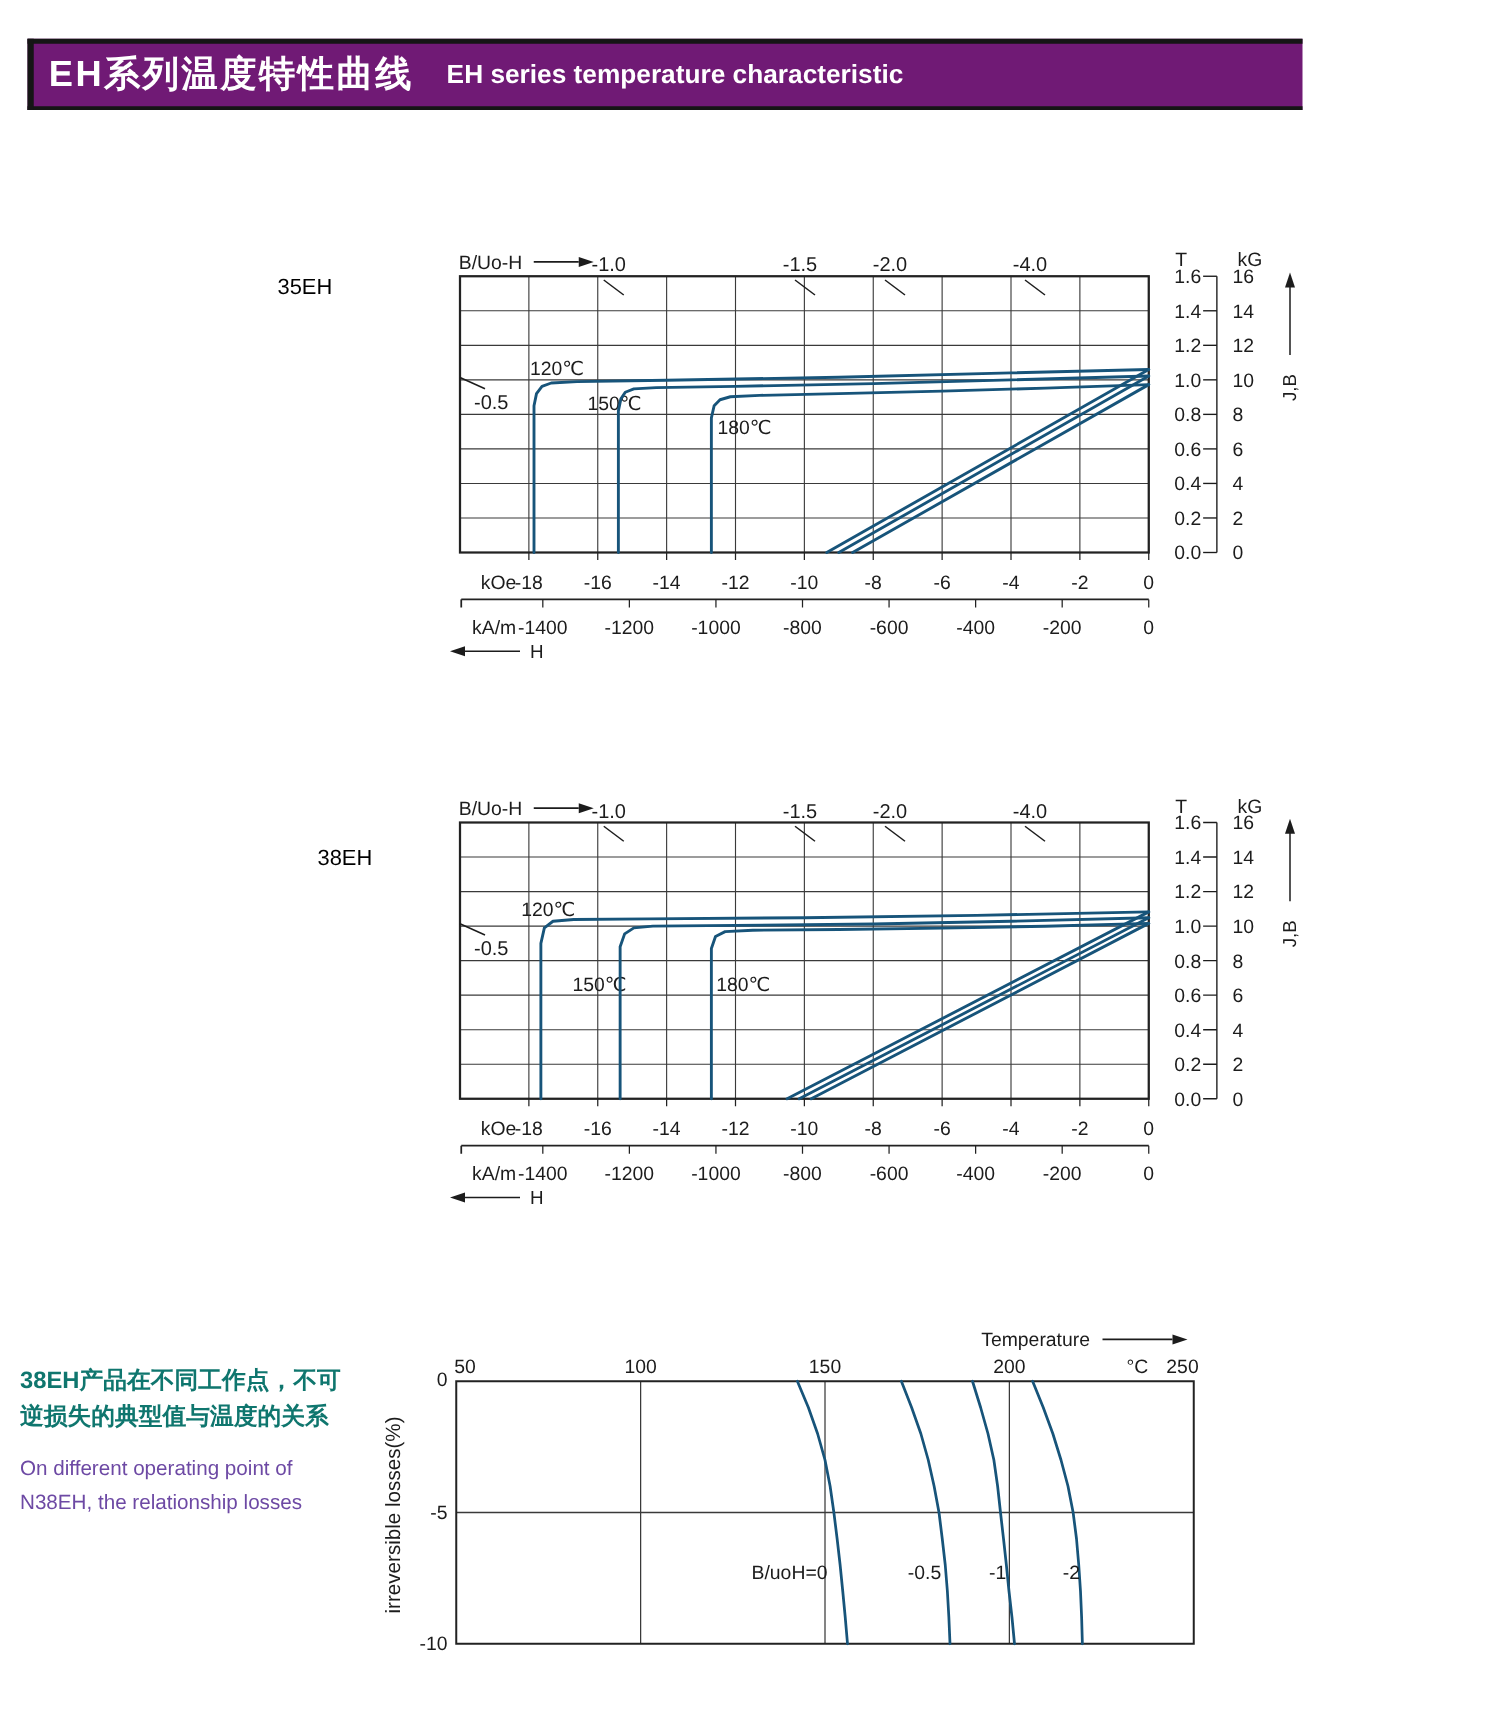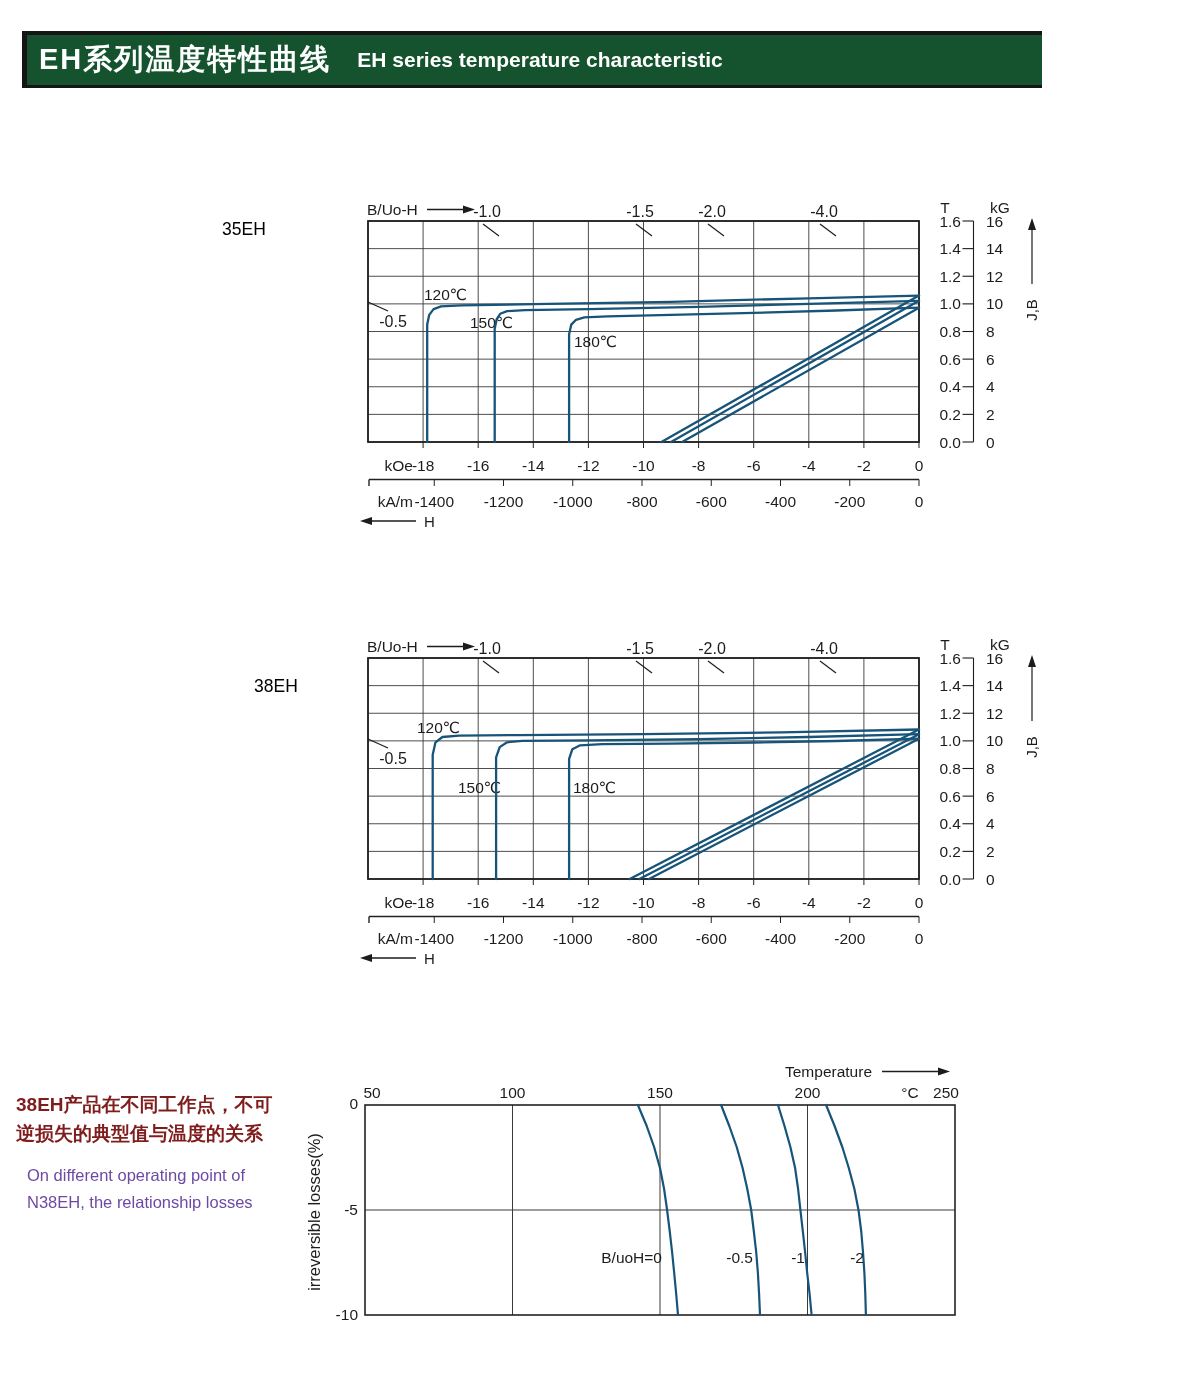--- a/index.html
+++ b/index.html
@@ -1,29 +1,29 @@
 <!DOCTYPE html>
 <html><head>
 <meta charset="utf-8">
 <style>
   html,body{margin:0;padding:0;background:#ffffff;}
   body{width:1200px;height:1383px;position:relative;font-family:"Liberation Sans","DejaVu Sans",sans-serif;color:#1c1c1c;}
   .page{position:absolute;left:0;top:0;width:1200px;height:1383px;background:#ffffff;overflow:hidden;}
-  .banner{position:absolute;left:22px;top:31px;width:1020px;height:57px;background:#14532d;
+  .banner{position:absolute;left:22px;top:31px;width:1020px;height:57px;background:#701a75;
           border-top:4px solid #151515;border-left:5px solid #151515;border-bottom:3px solid #151515;
           box-sizing:border-box;display:flex;align-items:center;padding-left:12px;gap:26px;}
   .banner .zh{color:#ffffff;font-weight:bold;font-size:29px;letter-spacing:2px;white-space:nowrap;}
   .banner .en{color:#ffffff;font-weight:bold;font-size:21px;white-space:nowrap;}
   .chart-title{position:absolute;font-size:17.5px;color:#000000;}
   .chart-wrap{position:absolute;}
   svg{font-family:"Liberation Sans","DejaVu Sans",sans-serif;}
   .note{position:absolute;left:16px;top:1090px;width:320px;}
-  .note .zh-line{font-weight:bold;font-size:19px;line-height:29px;color:#7f1d1d;white-space:nowrap;}
+  .note .zh-line{font-weight:bold;font-size:19px;line-height:29px;color:#0f766e;white-space:nowrap;}
   .note .en-block{margin-top:14px;}
-  .note .en-line{font-size:16.5px;line-height:27px;color:#6d49a4;white-space:nowrap;margin-left:11px;}
+  .note .en-line{font-size:16.5px;line-height:27px;color:#6d49a4;white-space:nowrap;}
 </style>
 </head>
 <body>
 
 <div class="page">
 
   <div class="banner">
     <span class="zh">EH系列温度特性曲线</span>
     <span class="en">EH  series temperature characteristic</span>
   </div>

